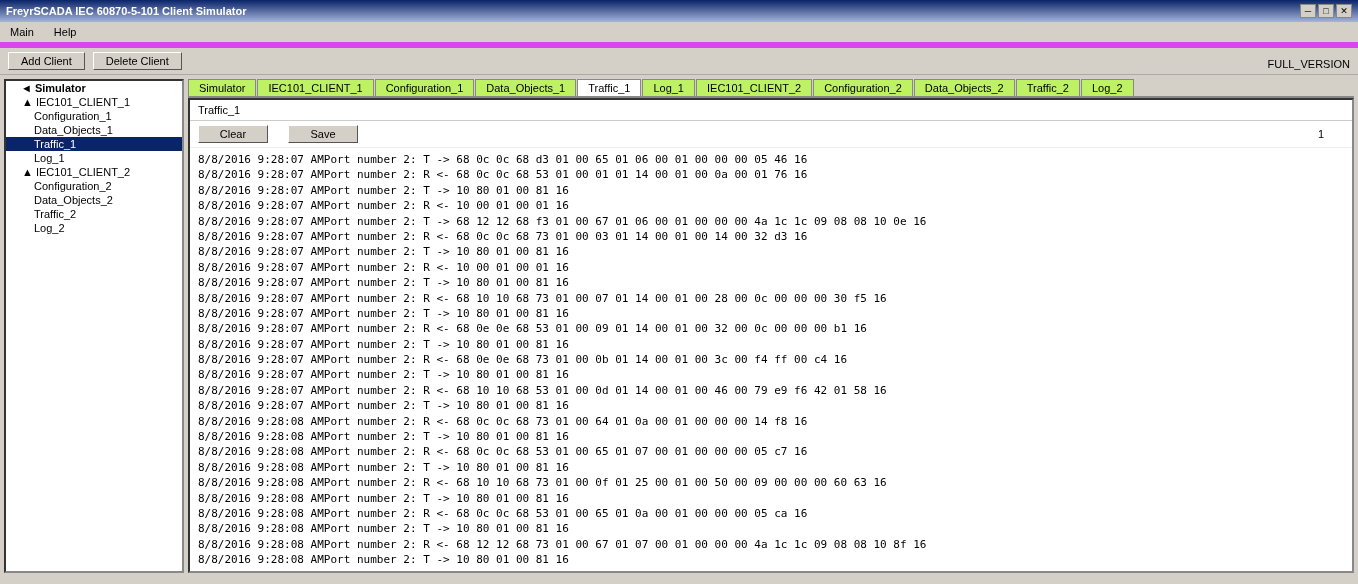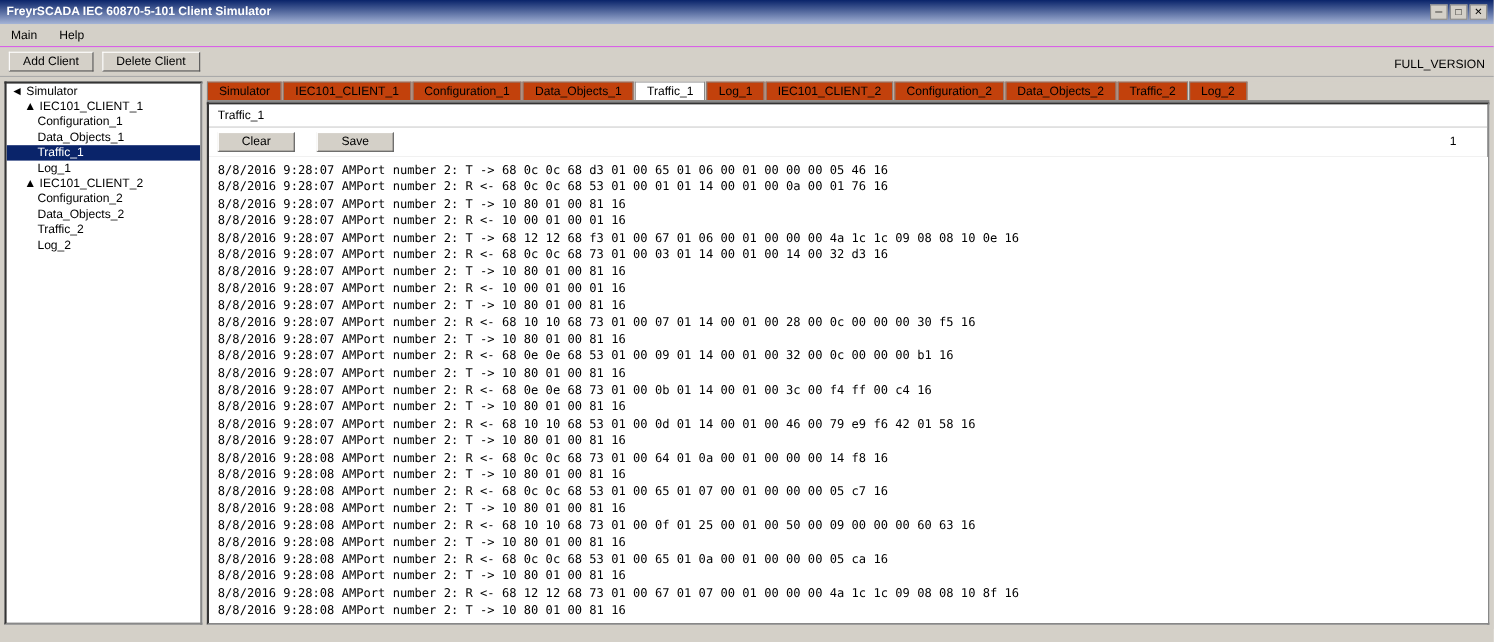--- a/index.html
+++ b/index.html
@@ -40,21 +40,21 @@
       cursor: pointer;
       color: black;
     }
     .title-btn.close { background: #d4d0c8; }
 
     
     .menu-bar {
       background: #d4d0c8;
       display: flex;
       padding: 2px 4px;
-      border-bottom: 1px solid #d946ef;
+      border-bottom: 6px solid #d946ef;
       gap: 8px;
     }
     .menu-item {
       padding: 2px 6px;
       cursor: pointer;
       font-size: 11px;
     }
 
     
     .toolbar {
@@ -104,21 +104,21 @@
       margin: 4px;
       overflow: auto;
       font-size: 11px;
     }
     .tree-item {
       padding: 1px 4px;
       cursor: pointer;
       white-space: nowrap;
     }
     .tree-item.selected { background: #0a246a; color: white; }
-    .tree-item.level0 { padding-left: 4px; font-weight: normal; }
+    .tree-item.level0 { padding-left: 15px; font-weight: bold; }
     .tree-item.level1 { padding-left: 16px; }
     .tree-item.level2 { padding-left: 28px; }
 
     
     .content-area {
       flex: 1;
       display: flex;
       flex-direction: column;
       margin: 4px 4px 4px 0;
       background: #d4d0c8;
@@ -129,21 +129,21 @@
       display: flex;
       flex-wrap: nowrap;
       background: #d4d0c8;
       border-bottom: 2px solid #888;
       overflow: hidden;
     }
     .tab {
       padding: 2px 10px;
       border: 1px solid #888;
       border-bottom: none;
-      background: #c2410c;
+      background: #bef264;
       cursor: pointer;
       font-size: 11px;
       margin-right: 1px;
       white-space: nowrap;
     }
     .tab.active {
       background: white;
       border-bottom: 1px solid white;
       margin-bottom: -1px;
       z-index: 1;

